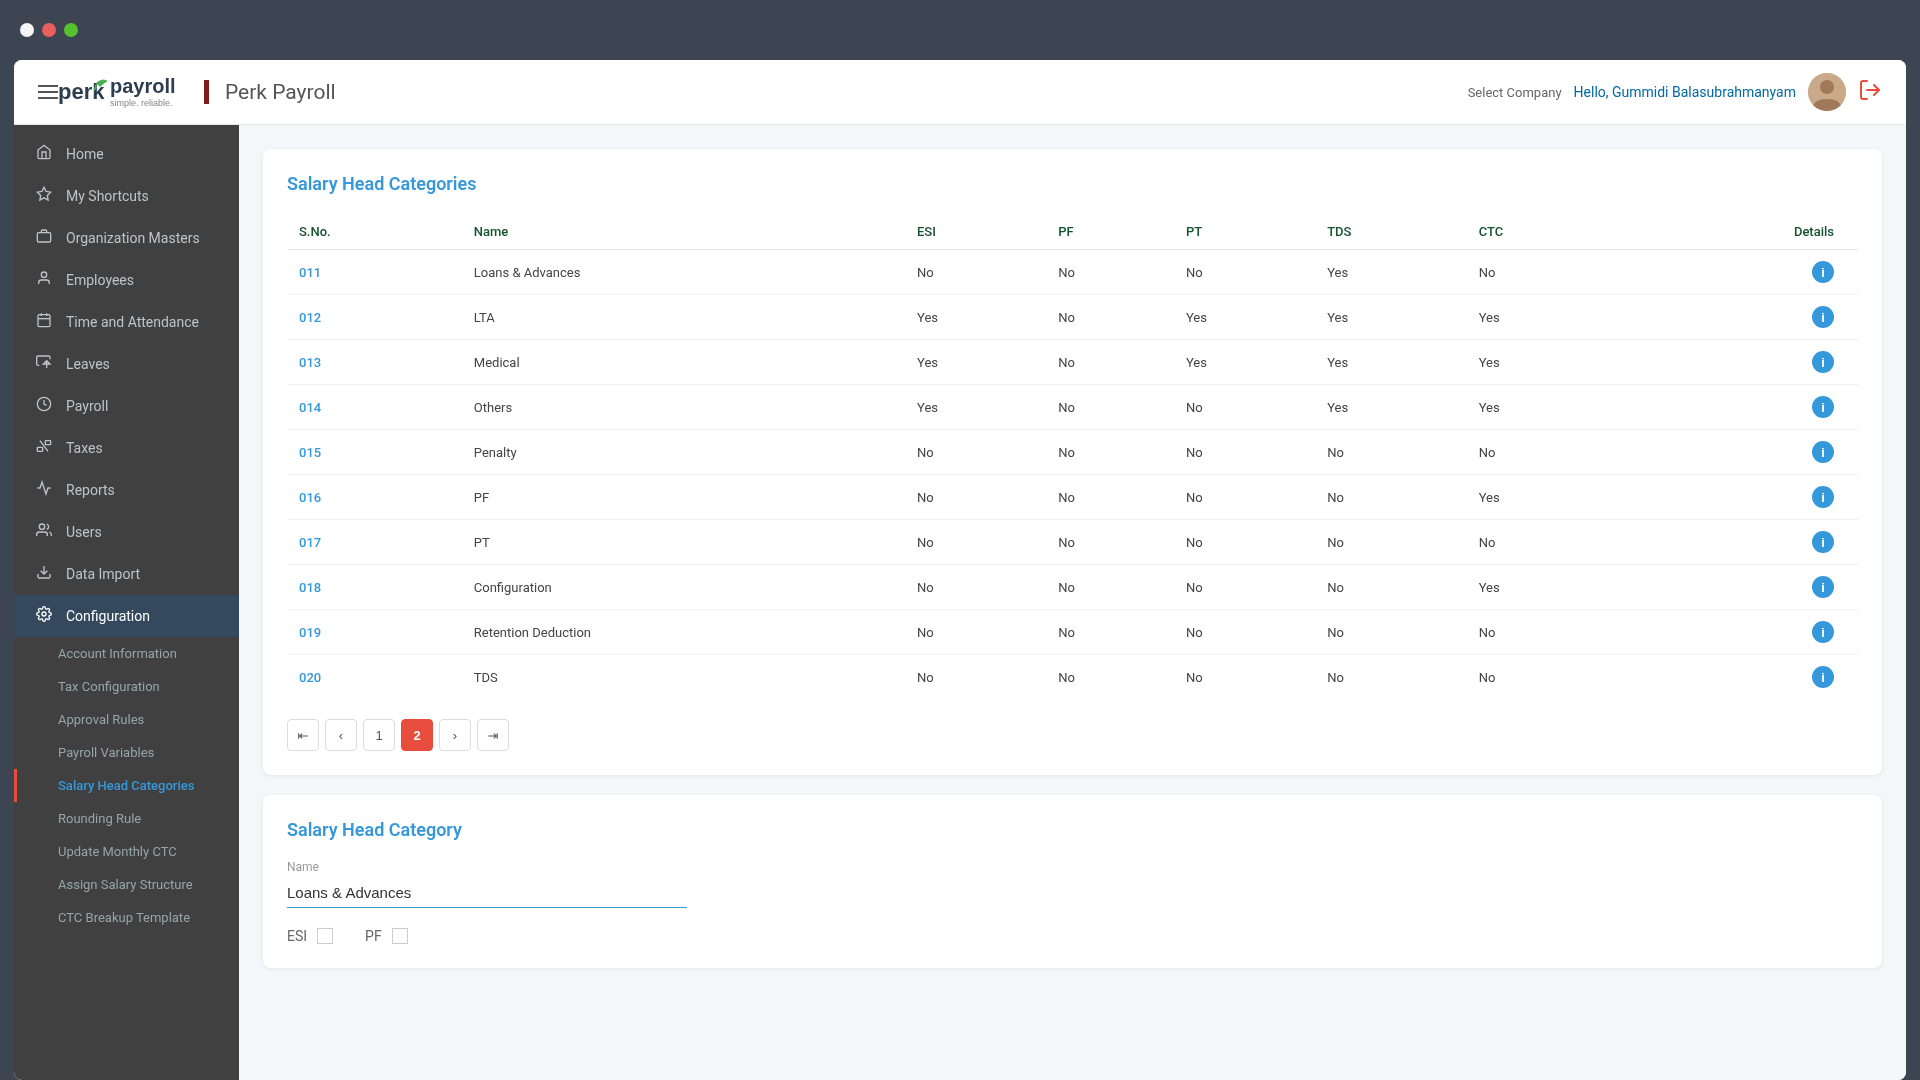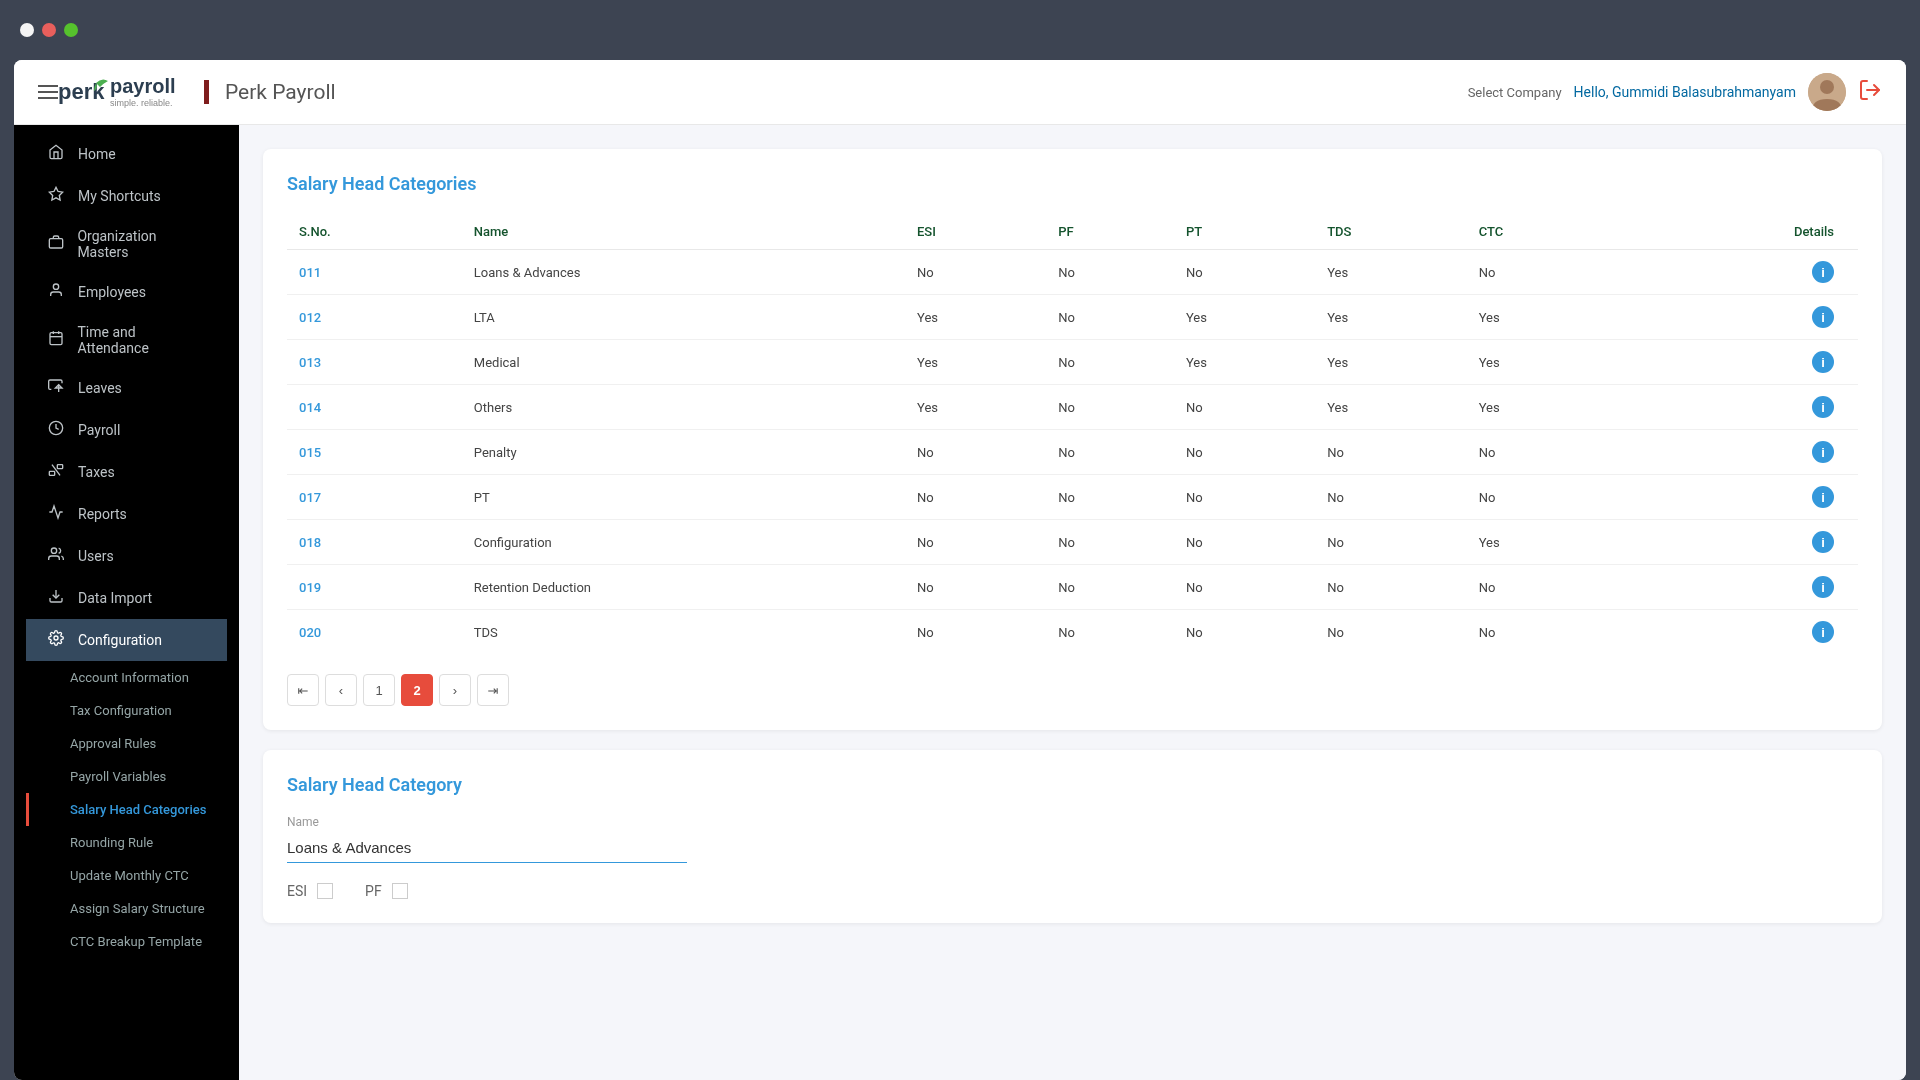--- a/index.html
+++ b/index.html
@@ -49,24 +49,24 @@
     .user-name { font-size: 14px; color: #0369a1; }
     .avatar { width: 38px; height: 38px; border-radius: 50%; background: #c9a98a; display: flex; align-items: center; justify-content: center; overflow: hidden; }
     .logout-icon { color: #e74c3c; font-size: 20px; cursor: pointer; }
 
     
     .app-body { display: flex; flex: 1; overflow: hidden; }
 
     
     .sidebar {
       width: 225px;
-      background: #000000;
+      background: #404040;
       flex-shrink: 0;
       overflow-y: auto;
-      padding: 8px 12px;
+      padding: 8px 0;
     }
     .sidebar::-webkit-scrollbar { width: 4px; }
     .sidebar::-webkit-scrollbar-thumb { background: #555; border-radius: 2px; }
 
     .nav-item {
       display: flex;
       align-items: center;
       gap: 12px;
       padding: 11px 20px;
       color: #bdc3c7;
@@ -478,20 +478,32 @@
     <td>No</td>
     <td>No</td>
     <td>No</td>
     <td>No</td>
     <td>No</td>
     <td style="text-align:right;padding-right:24px;">
       <button class="info-btn">i</button>
     </td>
   </tr>
               <tr>
+    <td class="sno">016</td>
+    <td class="name-col">PF</td>
+    <td>No</td>
+    <td>No</td>
+    <td>No</td>
+    <td>No</td>
+    <td>Yes</td>
+    <td style="text-align:right;padding-right:24px;">
+      <button class="info-btn">i</button>
+    </td>
+  </tr>
+              <tr>
     <td class="sno">017</td>
     <td class="name-col">PT</td>
     <td>No</td>
     <td>No</td>
     <td>No</td>
     <td>No</td>
     <td>No</td>
     <td style="text-align:right;padding-right:24px;">
       <button class="info-btn">i</button>
     </td>

